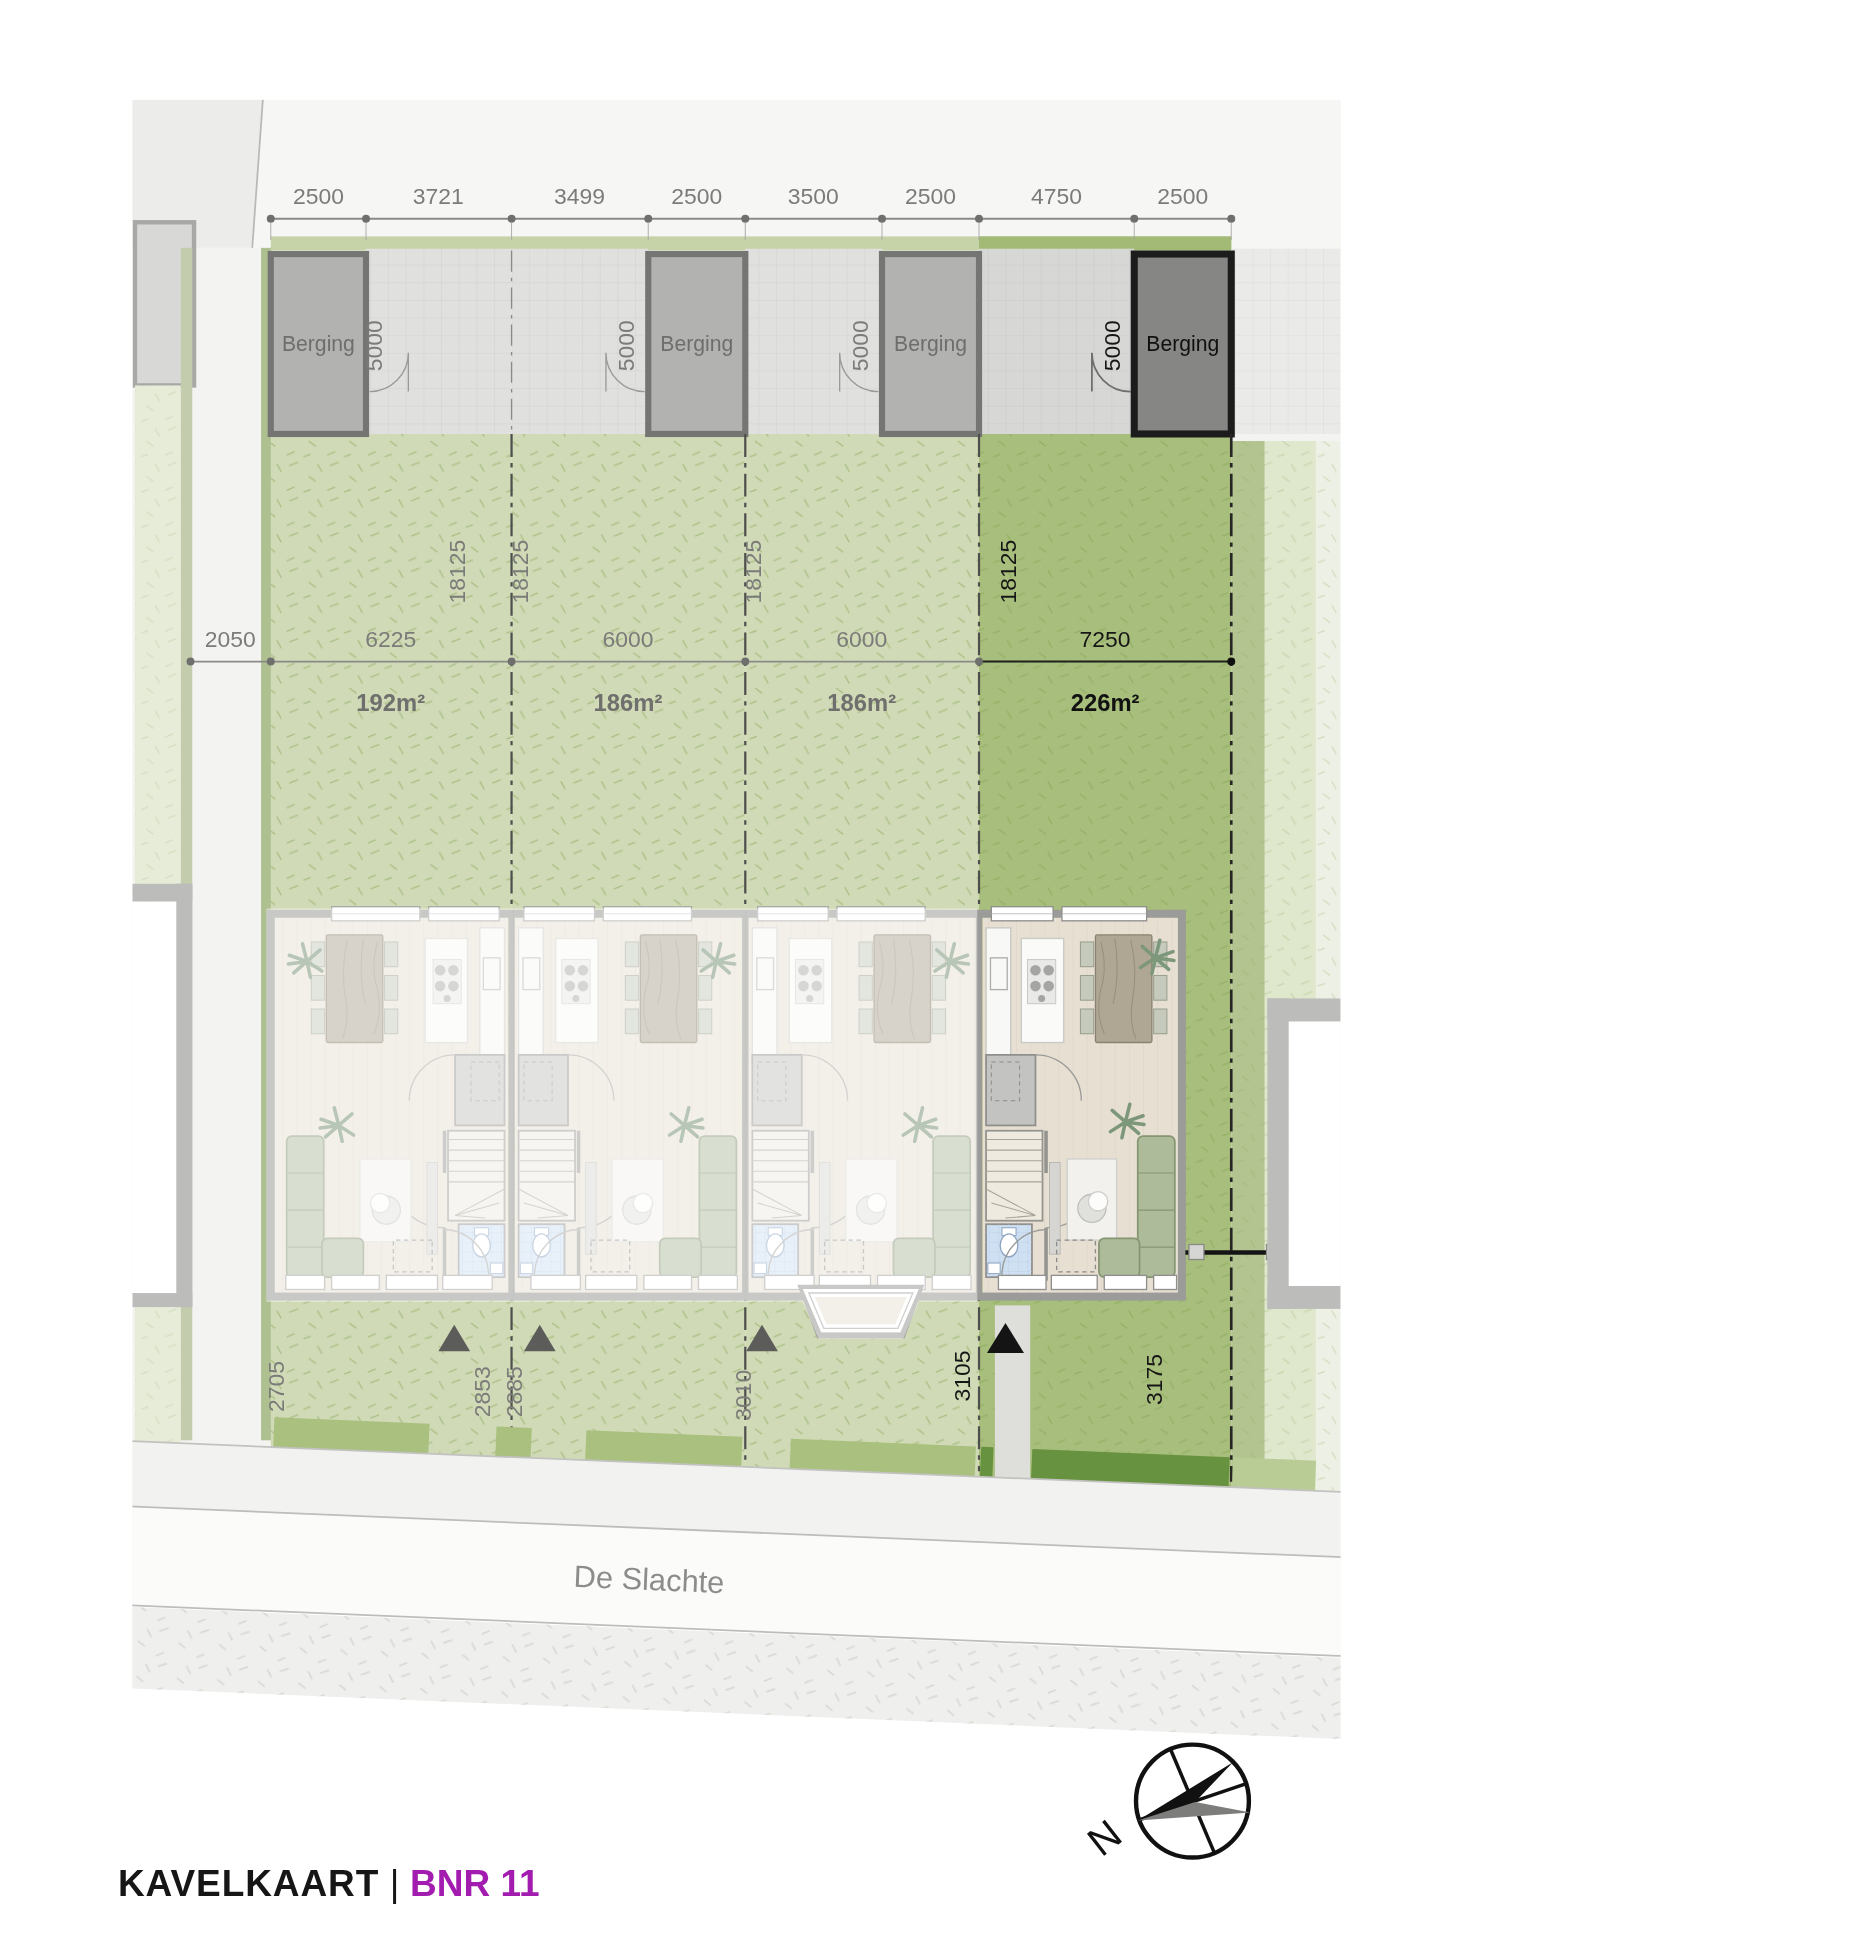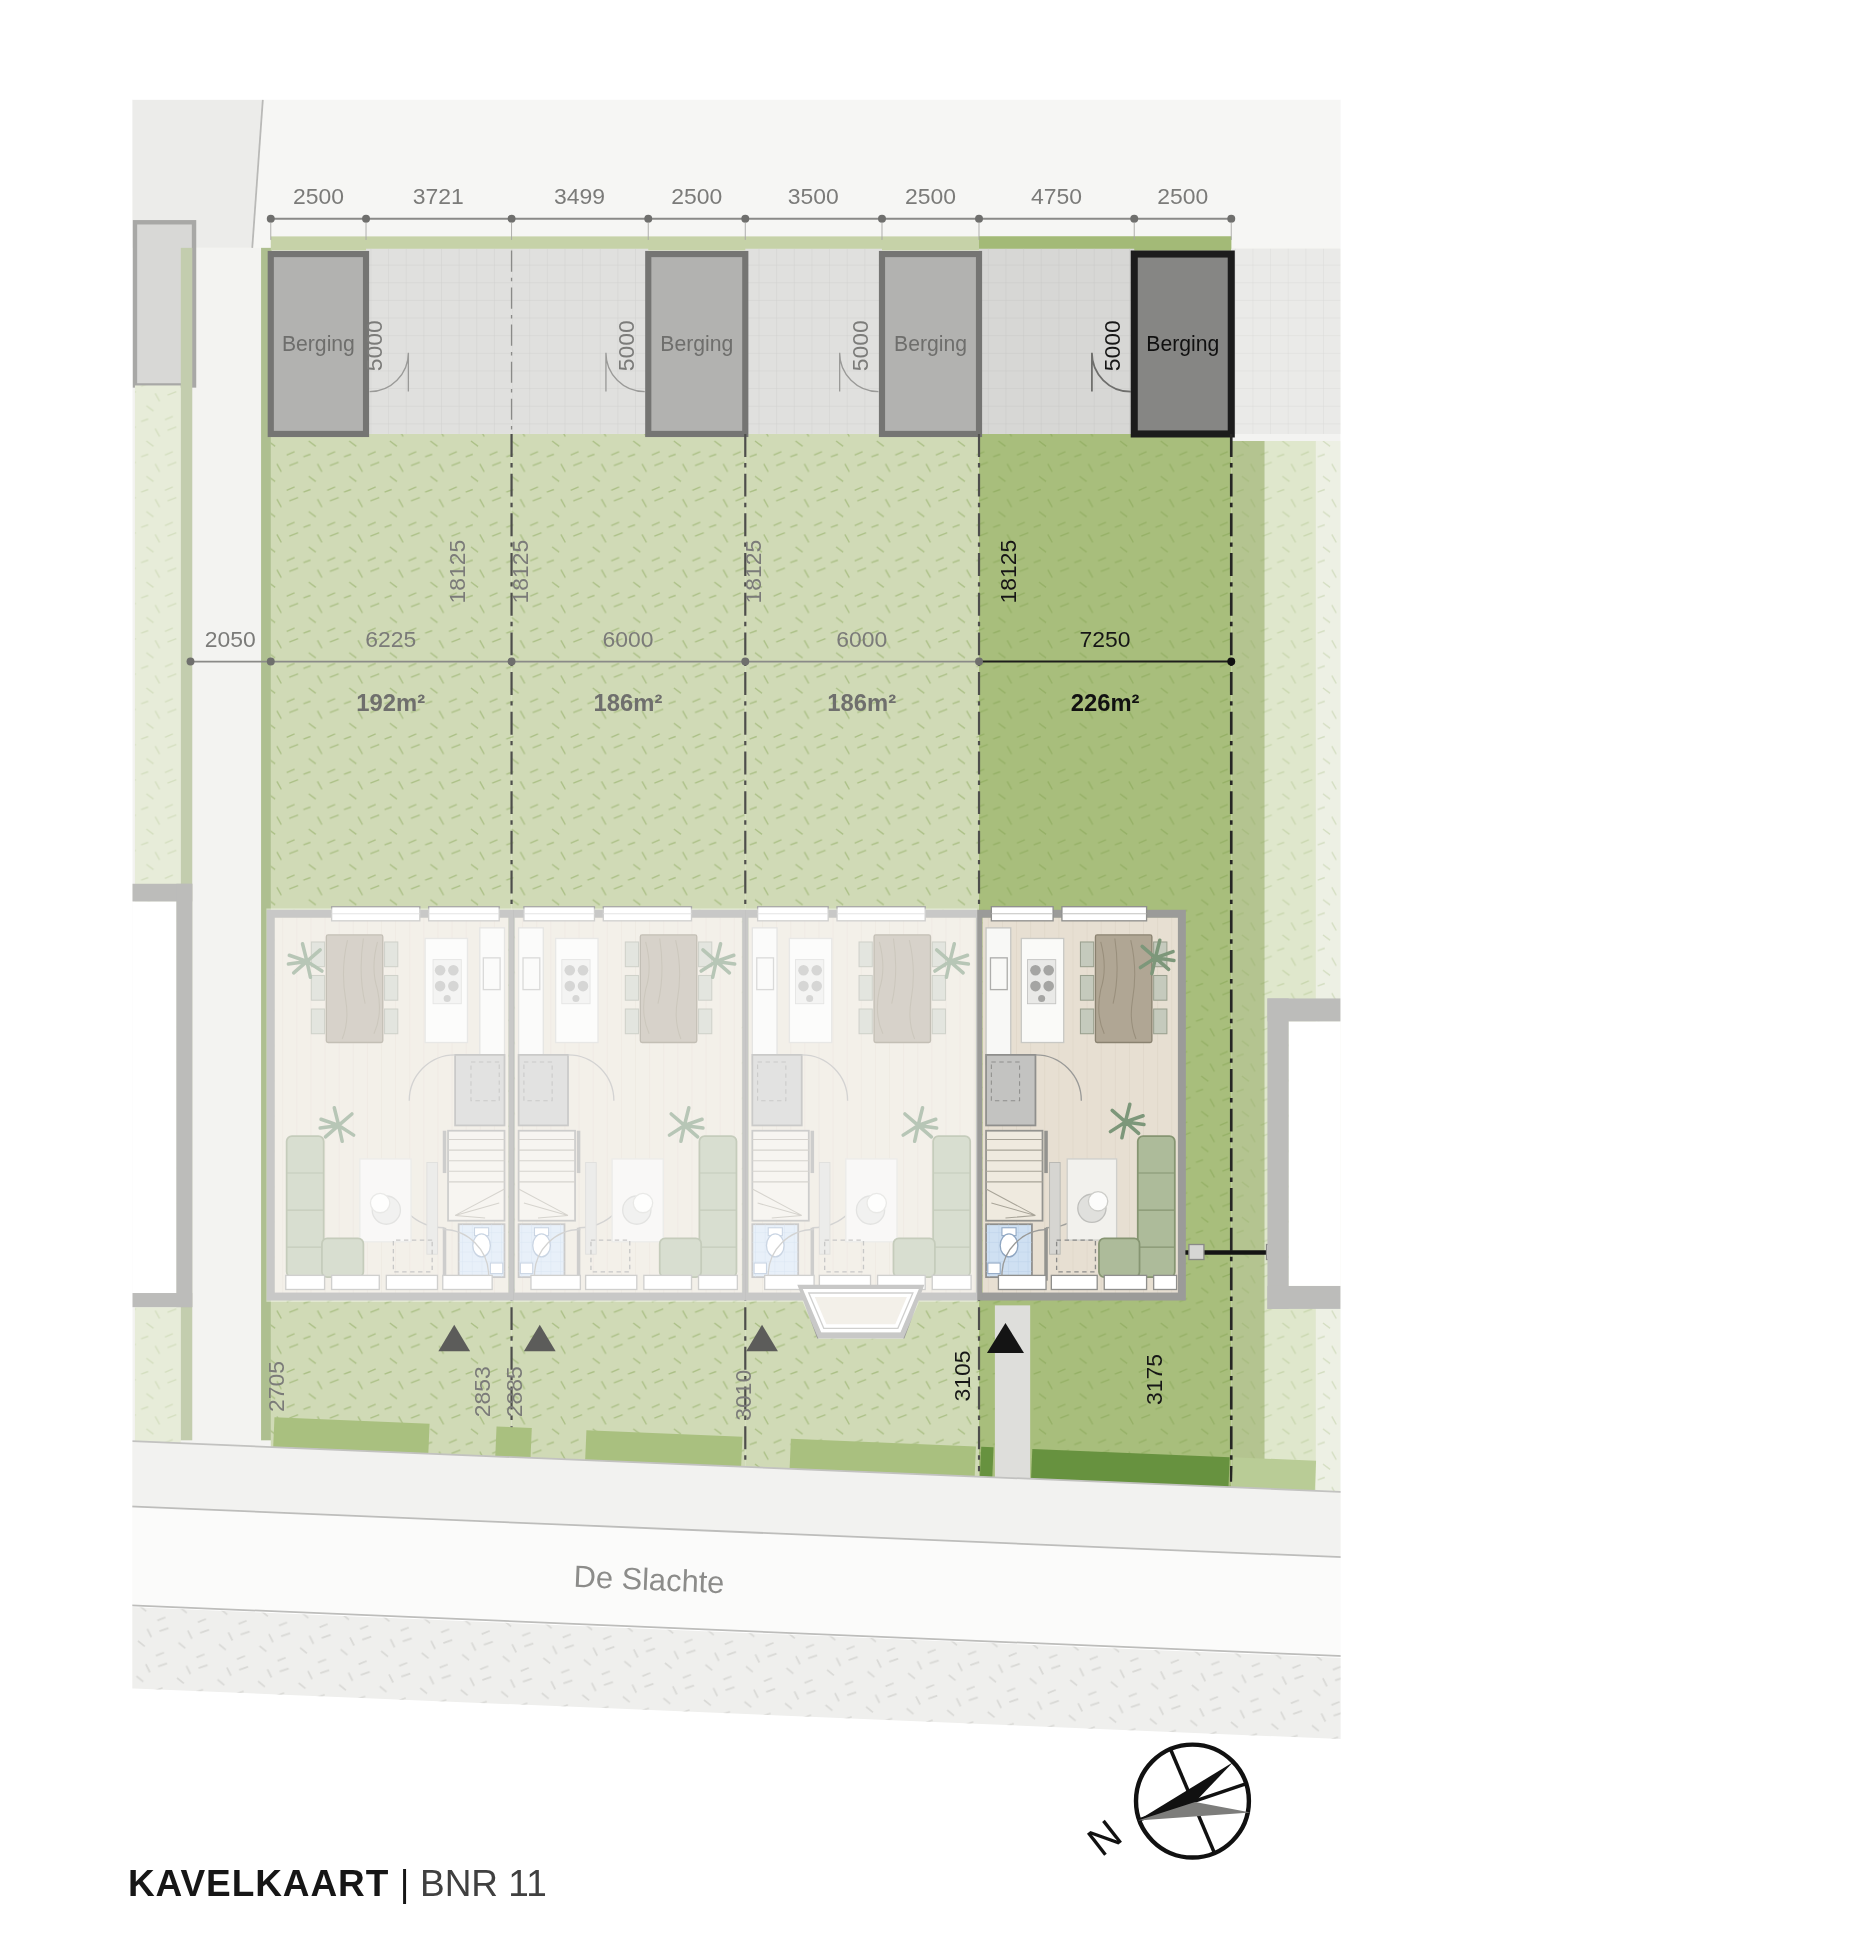--- a/index.html
+++ b/index.html
@@ -7,25 +7,25 @@
         font-family:"Liberation Sans", sans-serif;}
   svg{position:absolute;left:0;top:0;}
   text{font-family:"Liberation Sans", sans-serif;}
   .dim{font-size:26px;fill:#7b7b79;}
   .dimDark{font-size:26px;fill:#161616;}
   .area{font-size:27px;font-weight:bold;fill:#6f6f6d;}
   .areaDark{font-size:27px;font-weight:bold;fill:#111;}
   .berg{font-size:24px;fill:#6e6e6c;}
   .bergDark{font-size:24px;fill:#101010;}
   .street{font-size:35px;fill:#8c8c8a;}
-  .titlebar{position:absolute;left:128px;top:1863px;display:flex;align-items:baseline;gap:10.6px;
+  .titlebar{position:absolute;left:118px;top:1863px;display:flex;align-items:baseline;gap:10.6px;
             font-size:37px;color:#161616;}
   .titlebar .main{font-weight:bold;letter-spacing:0.9px;}
   .titlebar .sep{font-weight:400;}
-  .titlebar .plot{font-weight:400;color:#404040;}
+  .titlebar .plot{font-weight:700;color:#a21caf;}
 </style>
 </head>
 <body>
 
 <div class="page">
 <svg width="1876" height="1951" viewBox="0 0 2127 2212">
 <defs>
   <pattern id="grass" width="46" height="40" patternUnits="userSpaceOnUse">
     <path d="M6,8 l10,-4 M28,20 l8,6 M12,32 l-9,4 M38,6 l5,9 M22,38 l8,-3" stroke="#7fa04b" stroke-width="1.6" opacity="0.45" fill="none"></path>
   </pattern>

